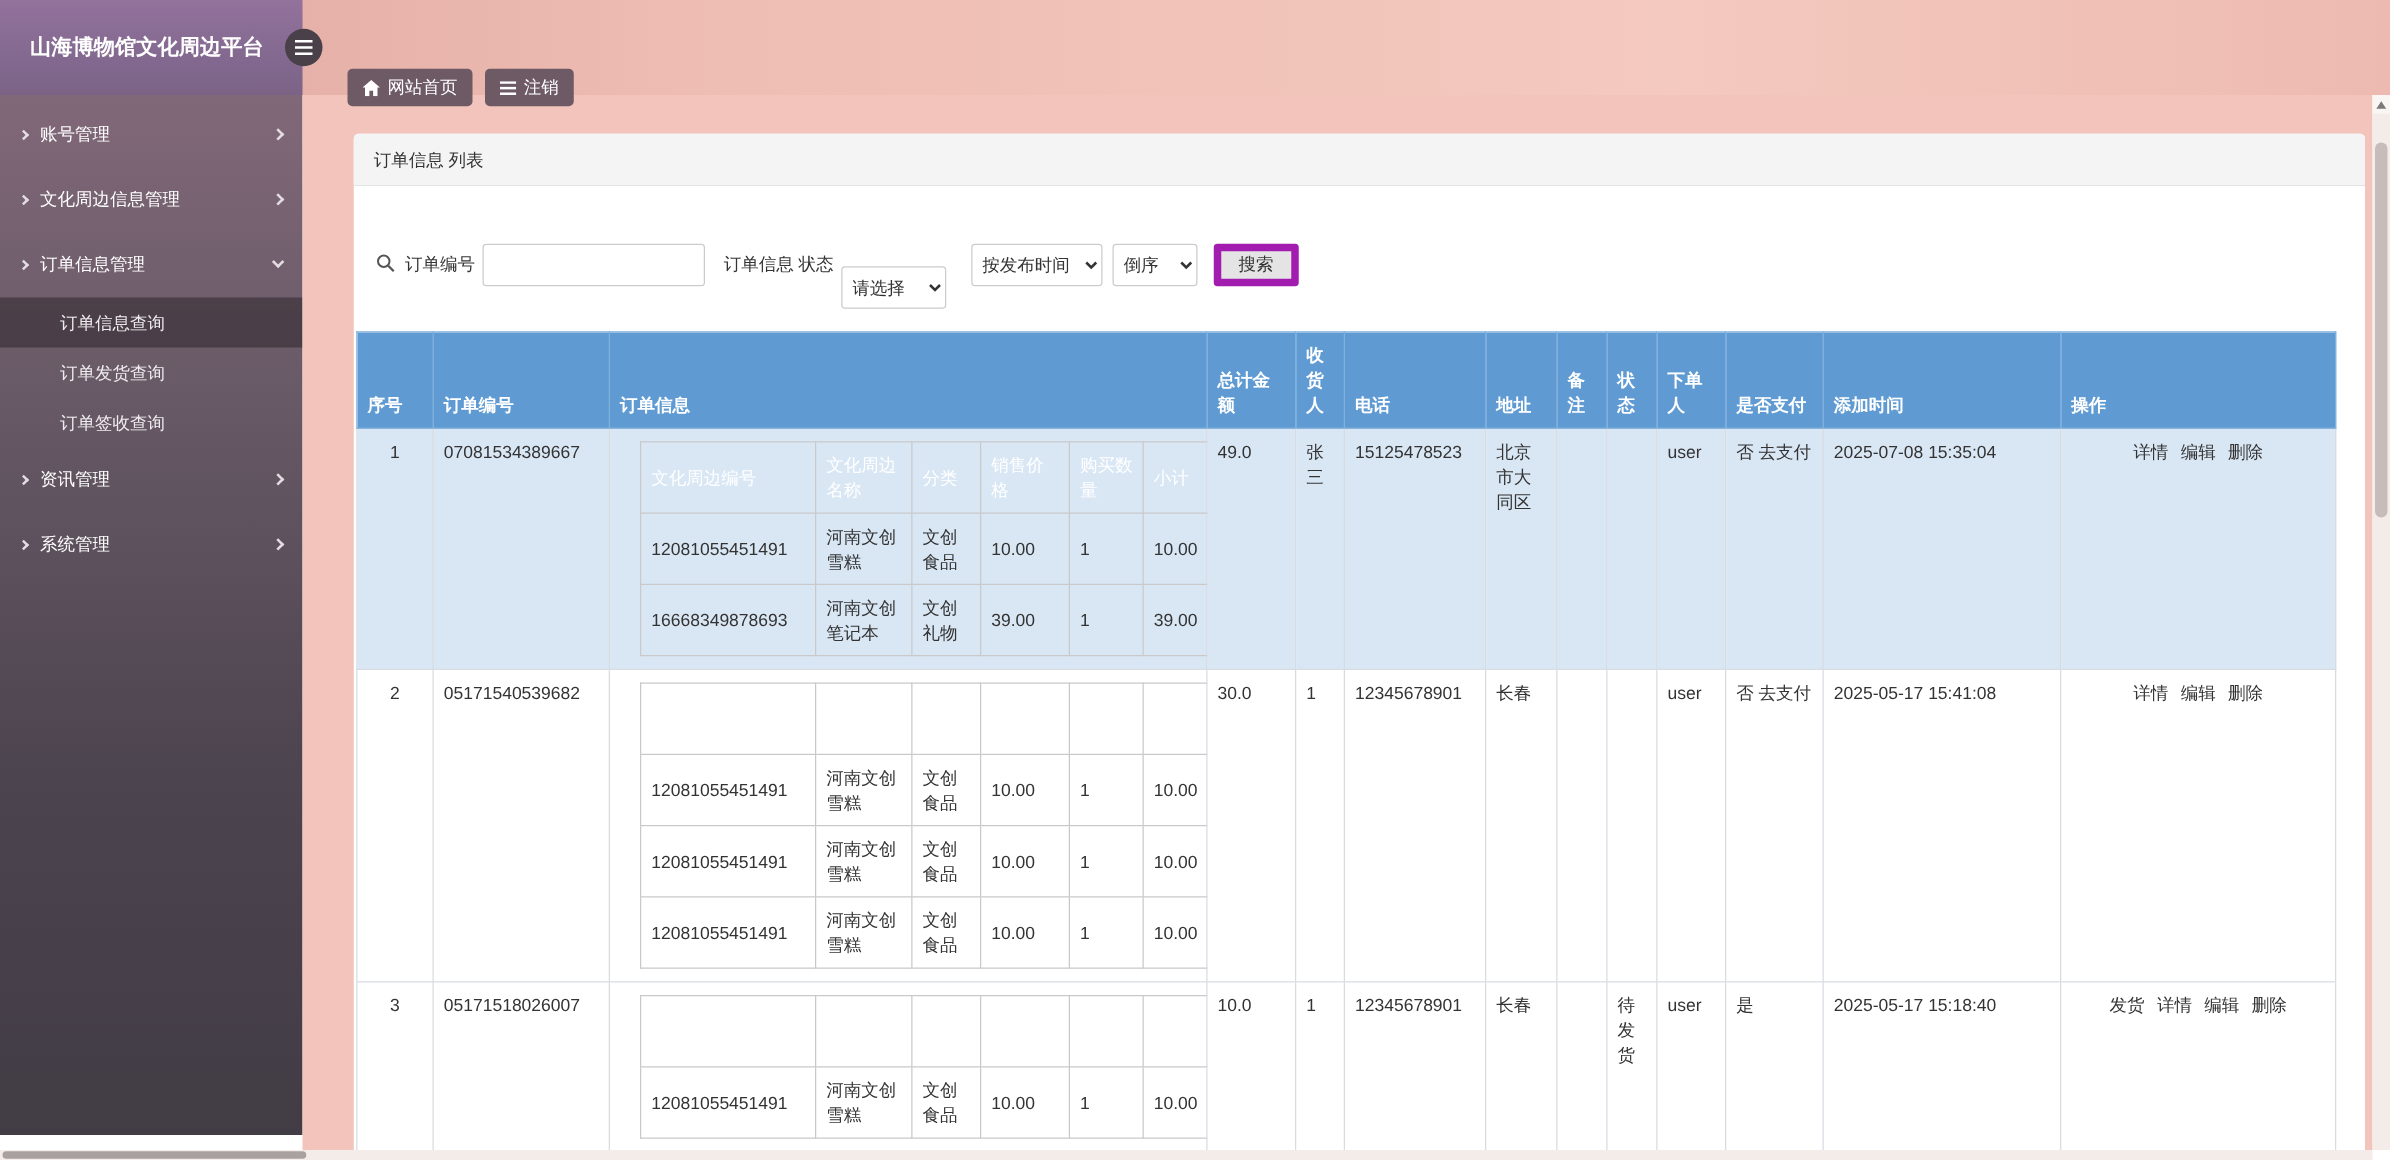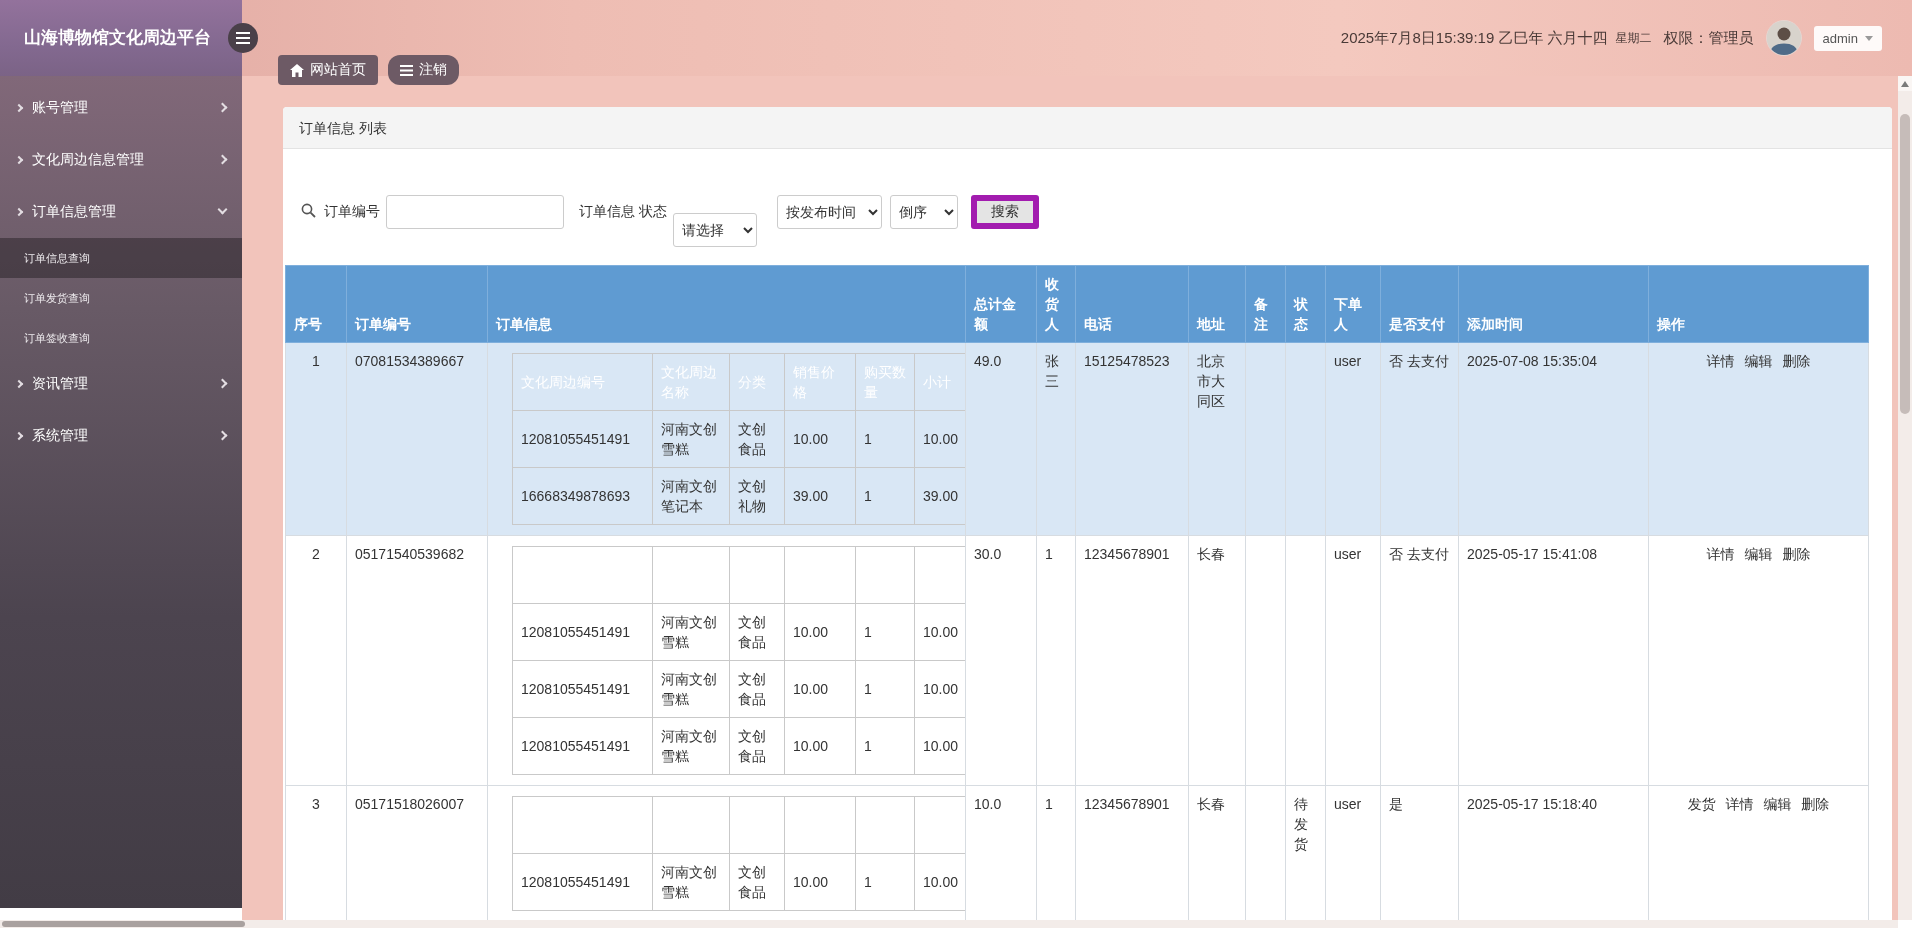--- a/index.html
+++ b/index.html
@@ -12,42 +12,42 @@
     background:linear-gradient(90deg,#e0a8a1 0%,#eebdb3 30%,#f4c9bf 70%,#edbab1 100%); z-index:5; }
   .brand { position:absolute; left:0; top:0; width:242px; height:76px; padding-left:24px;
     background:linear-gradient(180deg,#93729c 0%,#836990 60%,#7b6386 100%);
     color:#fff; font-size:17px; font-weight:bold; line-height:76px; white-space:nowrap; overflow:hidden; }
   .hamburger { position:absolute; left:228px; top:23px; width:30px; height:30px; border-radius:50%;
     background:#4a4049; display:flex; flex-direction:column; justify-content:center; align-items:center; gap:3px; cursor:pointer; }
   .hamburger i { display:block; width:14px; height:2px; background:#fff; }
   .top-btn { position:absolute; top:23px; height:30px; background:#6d5a65; color:#fff; border:none;
     border-radius:4px; font-size:14px; display:flex; align-items:center; gap:6px; padding:0 12px; cursor:pointer;margin-top:32px; }
   .btn-home { left:278px; }
-  .btn-logout { left:388px;border-radius:12px; }
+  .btn-logout { left:388px; }
   .top-btn svg { display:block; }
   .topbar-right { position:absolute; right:30px; top:0; height:76px; display:flex; align-items:center;
     gap:12px; color:#4a3a37; font-size:15px; white-space:nowrap; }
   .weekday { font-size:12px; margin-left:-4px; }
   .avatar { width:36px; height:36px; border-radius:50%; overflow:hidden; background:#cfd4d8; border:1px solid #e9d5cf; }
   .admin-pill { background:rgba(255,255,255,.92); border-radius:3px; padding:5px 9px; font-size:13px;
     color:#555; display:flex; align-items:center; gap:7px; cursor:pointer; }
   .caret-down { width:0; height:0; border-left:4px solid transparent; border-right:4px solid transparent;
     border-top:5px solid #999; }
 
   
   .sidebar { position:absolute; left:0; top:76px; width:242px; bottom:20px; padding-top:6px;
     background:linear-gradient(180deg,#816879 0%,#685a66 28%,#4c444f 65%,#423c45 100%); }
   .nav-item { position:relative; height:52px; display:flex; align-items:center; padding:0 34px 0 16px;
     color:#fff; font-size:14px; cursor:pointer; }
   .chev { display:inline-block; width:7px; height:7px; border-right:2px solid #e3dde2; border-bottom:2px solid #e3dde2;
     transform:rotate(-45deg); }
   .chev.lead { width:6px; height:6px; margin-right:10px; }
   .chev.trail { position:absolute; right:16px; top:22px; }
   .nav-item.expanded .chev.trail { transform:rotate(45deg); top:20px; }
-  .sub-item { height:40px; line-height:40px; padding-left:24px; color:#efecef; font-size:11px; cursor:pointer; }
+  .sub-item { height:40px; line-height:40px; padding-left:48px; color:#efecef; font-size:14px; cursor:pointer; }
   .sub-item.active { background:rgba(0,0,0,.32); }
 
   
   .main { position:absolute; left:242px; top:76px; right:14px; bottom:8px; background:#f2c4bb; overflow:hidden; }
   .panel { margin:31px 6px 0 41px; background:#fff; border-radius:4px; padding-bottom:30px; min-height:860px; }
   .panel-header { height:42px; line-height:42px; background:#f4f4f4; border-bottom:1px solid #e3e3e3;
     border-radius:4px 4px 0 0; padding-left:16px; font-size:14px; color:#333; }
 
   .search-row { display:flex; align-items:center; margin:28px 0 18px 18px; font-size:14px; color:#333; }
   .search-row .lbl { margin:0 6px 0 8px; }
@@ -116,36 +116,20 @@
           <g fill="#fff">
             <rect y="0" width="13" height="2"></rect>
             <rect y="4.5" width="13" height="2"></rect>
             <rect y="9" width="13" height="2"></rect>
           </g>
         </svg>
     </span>
     <span>注销</span>
   </button>
 
-  <div class="topbar-right">
-    <span>2025年7月8日15:39:19 乙巳年 六月十四</span>
-    <span class="weekday">星期二</span>
-    <span>权限：管理员</span>
-    <span class="avatar">
-      <svg width="34" height="34" viewBox="0 0 34 34">
-          <rect width="34" height="34" fill="#d8d3cc"></rect>
-          <circle cx="17" cy="13" r="6.5" fill="#5d4e46"></circle>
-          <path d="M3 34 C3 25.5 9.5 22.5 17 22.5 C24.5 22.5 31 25.5 31 34 Z" fill="#4f6b88"></path>
-        </svg>
-    </span>
-    <span class="admin-pill">
-      <span>admin</span>
-      <span class="caret-down"></span>
-    </span>
-  </div>
 </div>
 
 <div class="sidebar">
   <div class="nav-item">
     <span class="chev lead"></span>
     <span>账号管理</span>
     <span class="chev trail"></span>
   </div>
   <div class="nav-item">
     <span class="chev lead"></span>

